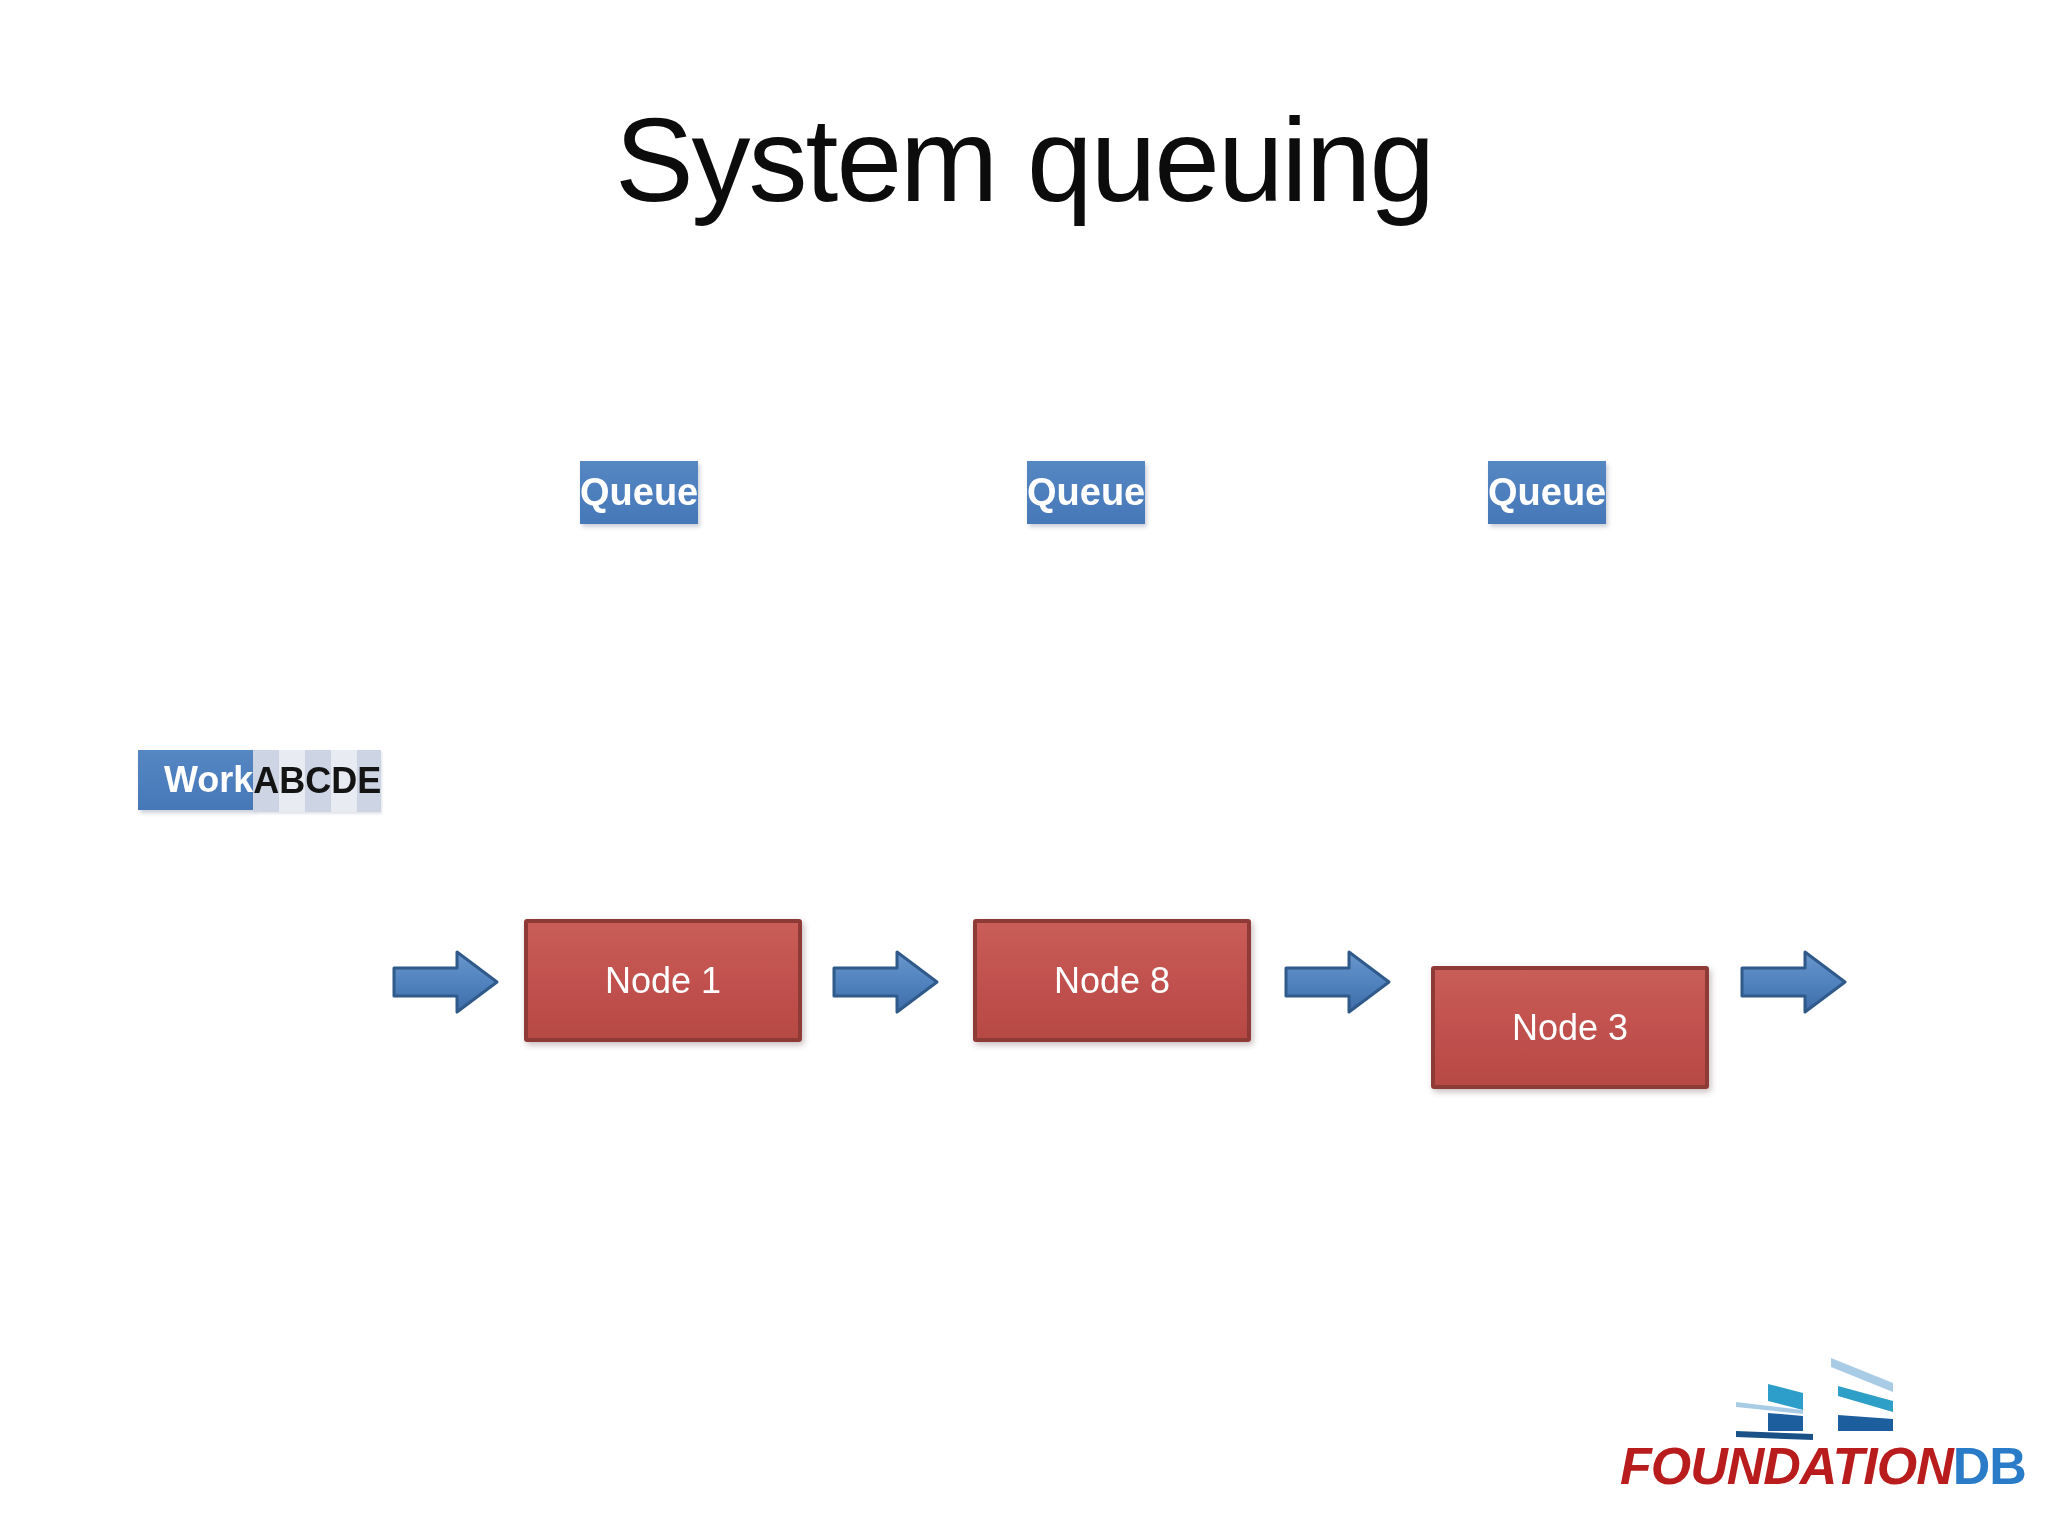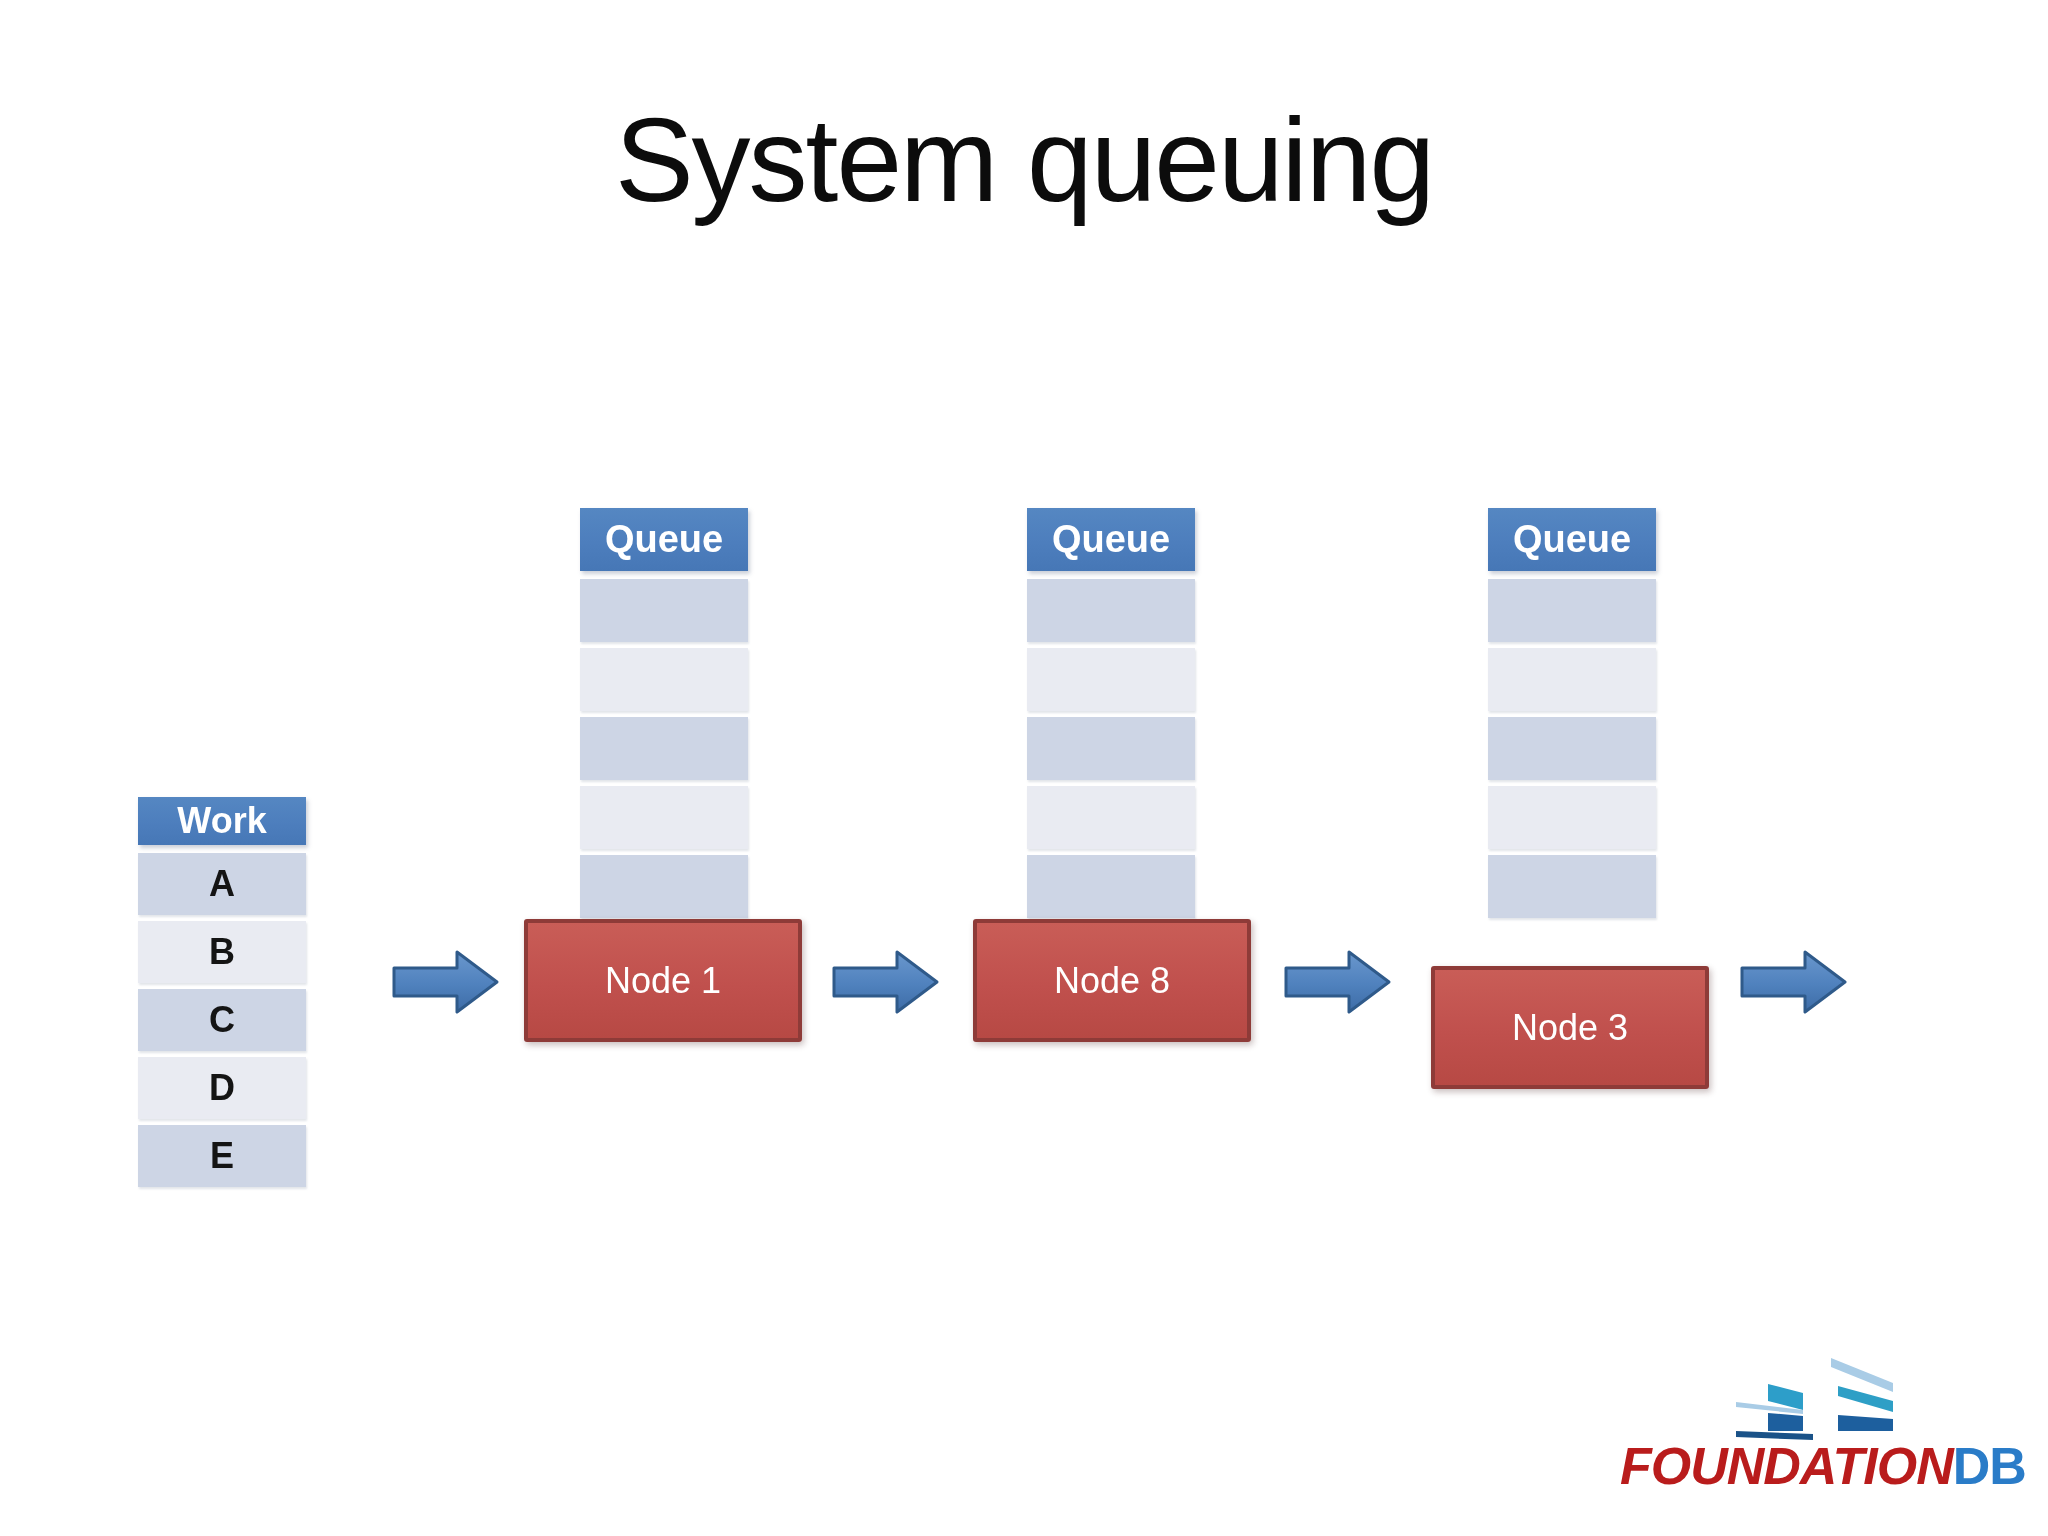--- a/index.html
+++ b/index.html
@@ -15,21 +15,21 @@
     top:92px;left:0;width:100%;
     text-align:center;
     font-size:118px;
     letter-spacing:-2px;
     color:#0c0c0c;
   }
   
   .table{
     position:absolute;
     width:168px;
-    display:flex;flex-direction:column;margin-top:47px;
+    display:flex;flex-direction:row;
   }
   .table-header{
     height:63px;
     background:linear-gradient(180deg,#5587c2 0%,#4d7ebd 55%,#4677b6 100%);
     color:#ffffff;
     font-weight:bold;
     font-size:38px;
     display:flex;align-items:center;justify-content:center;
     margin-bottom:8px;
     box-shadow:2px 3px 4px rgba(110,120,145,.35);
@@ -37,21 +37,21 @@
   .trow{
     margin-bottom:6px;
     box-shadow:1px 2px 2px rgba(125,135,160,.22);
     display:flex;align-items:center;justify-content:center;
     font-weight:bold;font-size:36px;color:#141414;
   }
   .trow.dark{background:#cdd5e5;}
   .trow.light{background:#e9ebf2;}
   .queue-table .trow{height:63px;}
   .work-table .trow{height:62px;}
-  .work-table .table-header{height:48px;font-size:36px;}
+  .work-table .table-header{height:60px;font-size:36px;padding-left:26px;}
   #queue-table-1{left:580px;top:461px;}
   #queue-table-2{left:1027px;top:461px;}
   #queue-table-3{left:1488px;top:461px;}
   .work-table{left:138px;top:750px;}
   
   .node{
     position:absolute;
     top:919px;width:278px;height:123px;
     box-sizing:border-box;
     background:linear-gradient(180deg,#c95d57 0%,#c0504d 55%,#b74944 100%);

